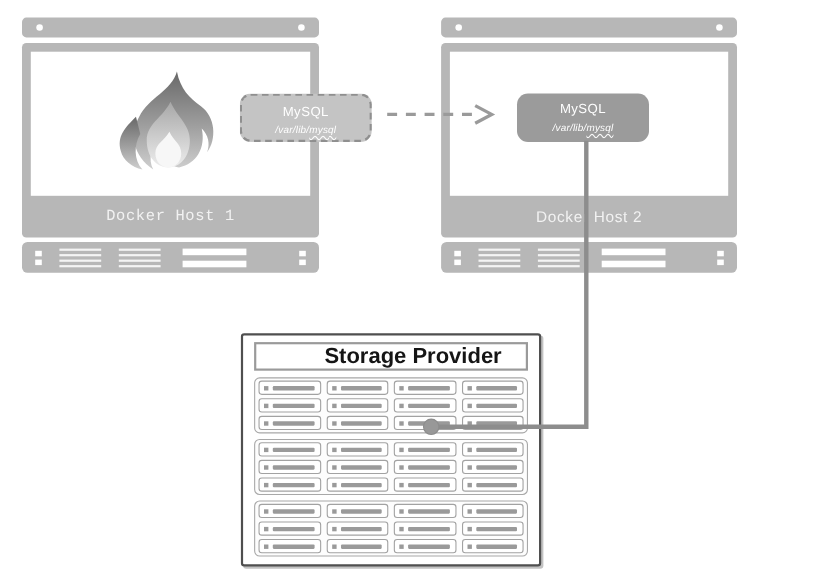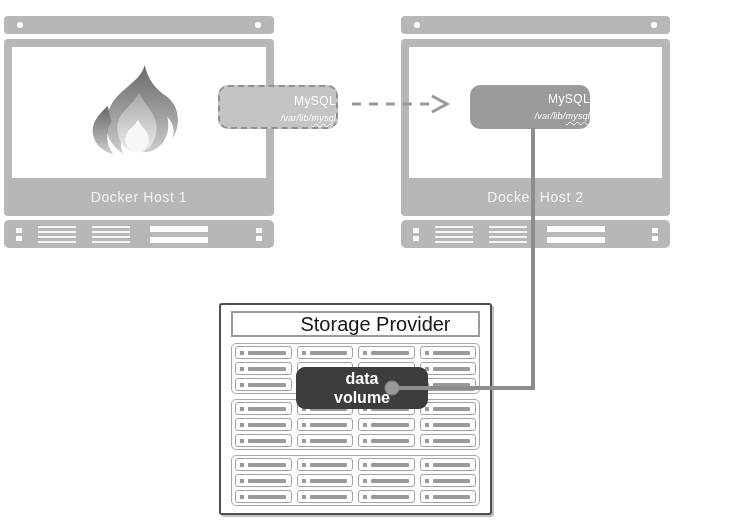--- a/index.html
+++ b/index.html
@@ -9,21 +9,21 @@
   .canvas {
     position: relative;
     width: 739px;
     height: 523px;
     background: #ffffff;
     overflow: hidden;
   }
 
   
   .host { position: absolute; top: 16px; }
-  .host-1 { left: 4px;  width: 270px; }
+  .host-1 { left: 20px;  width: 270px; font-family: Liberation Mono, monospace; }
   .host-2 { left: 401px; width: 269px; }
 
   .host-topbar {
     position: relative;
     height: 18px;
     background: #b7b7b7;
     border-radius: 4px;
   }
   .screw {
     position: absolute; top: 6px;
@@ -74,21 +74,21 @@
     left: 64px; top: 16px;
     width: 122px; height: 98px;
   }
 
   
   .mysql-box {
     position: absolute;
     width: 120px; height: 44px;
     border-radius: 10px;
     color: #ffffff;
-    text-align: right;
+    text-align: center;
     z-index: 5;
   }
   .mysql-ghost {
     left: 218px; top: 85px;
     background: #c4c4c4;
     border: 2px dashed #8f8f8f;
   }
   .mysql-solid {
     left: 470px; top: 85px;
     background: #9b9b9b;
@@ -110,21 +110,21 @@
     border: 2px solid #4f4f4f;
     border-radius: 3px;
     box-shadow: 2px 2px 0 #c2c2c2;
     padding: 6px 10px;
     z-index: 2;
   }
   .storage-title {
     height: 26px;
     border: 2px solid #9a9a9a;
     display: flex; align-items: center; justify-content: center;
-    font-weight: normal;
+    font-weight: bold;
     font-size: 20px;
     color: #151515;
     margin-bottom: 6px;
     padding-left: 40px;
   }
   .racks { display: flex; flex-direction: column; gap: 5px; }
   .rack-group {
     border: 1px solid #a8a8a8;
     border-radius: 5px;
     padding: 2px 3px;
@@ -453,24 +453,20 @@
             </div>
             <div class="rack-unit">
               <span class="unit-led"></span>
               <span class="unit-bar"></span>
             </div>
           </div>
         </div>
       </div>
   </div>
 
-  <div class="data-volume">
-    <span>data</span>
-    <span>volume</span>
-  </div>
 
   <svg class="overlay" width="739" height="523">
 
     <line x1="352" y1="104" x2="430" y2="104" stroke="#9a9a9a" stroke-width="3" stroke-dasharray="9 8"></line>
     <polyline points="432,96 447,104 432,112" fill="none" stroke="#9a9a9a" stroke-width="3"></polyline>
 
     <polyline points="533,128 533,388 396,388" fill="none" stroke="#8d8d8d" stroke-width="4"></polyline>
     <circle cx="392" cy="388" r="7" fill="#989898" stroke="#8d8d8d" stroke-width="1"></circle>
   </svg>
 

